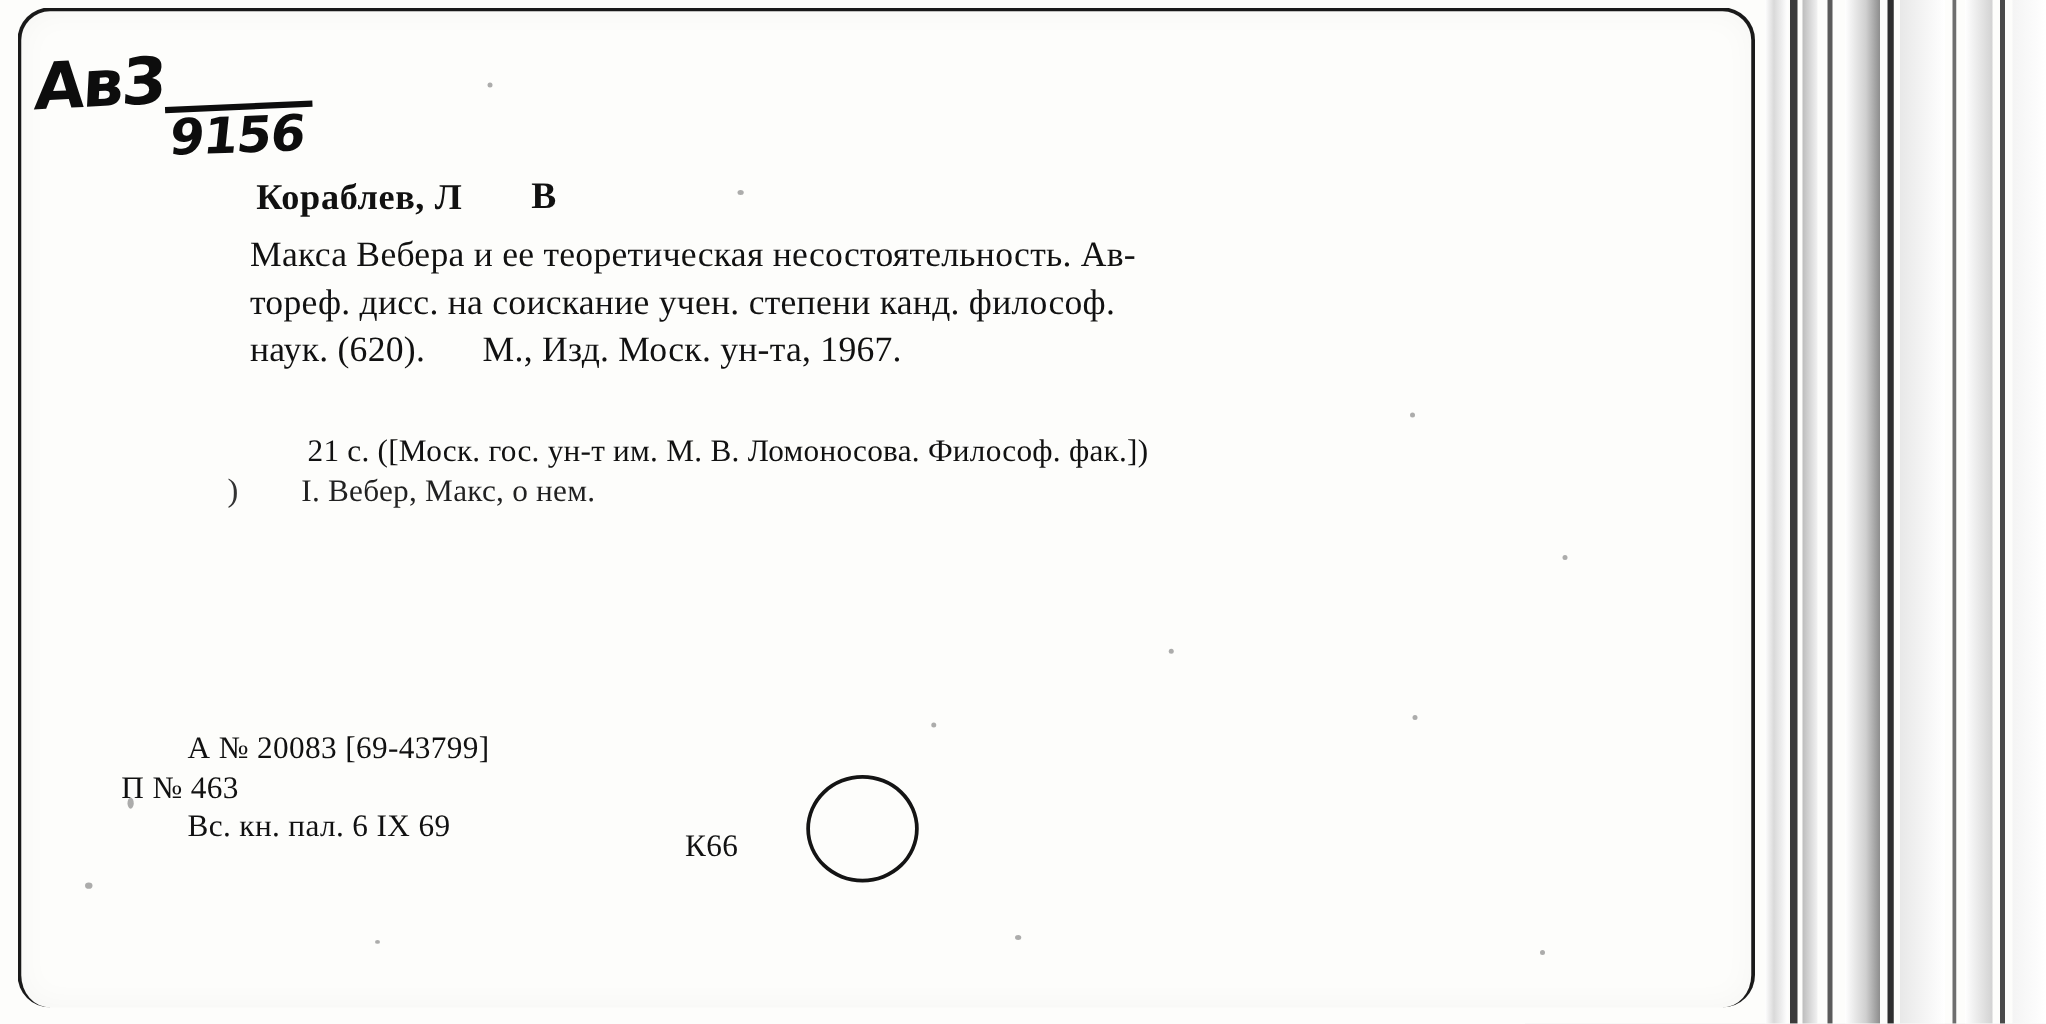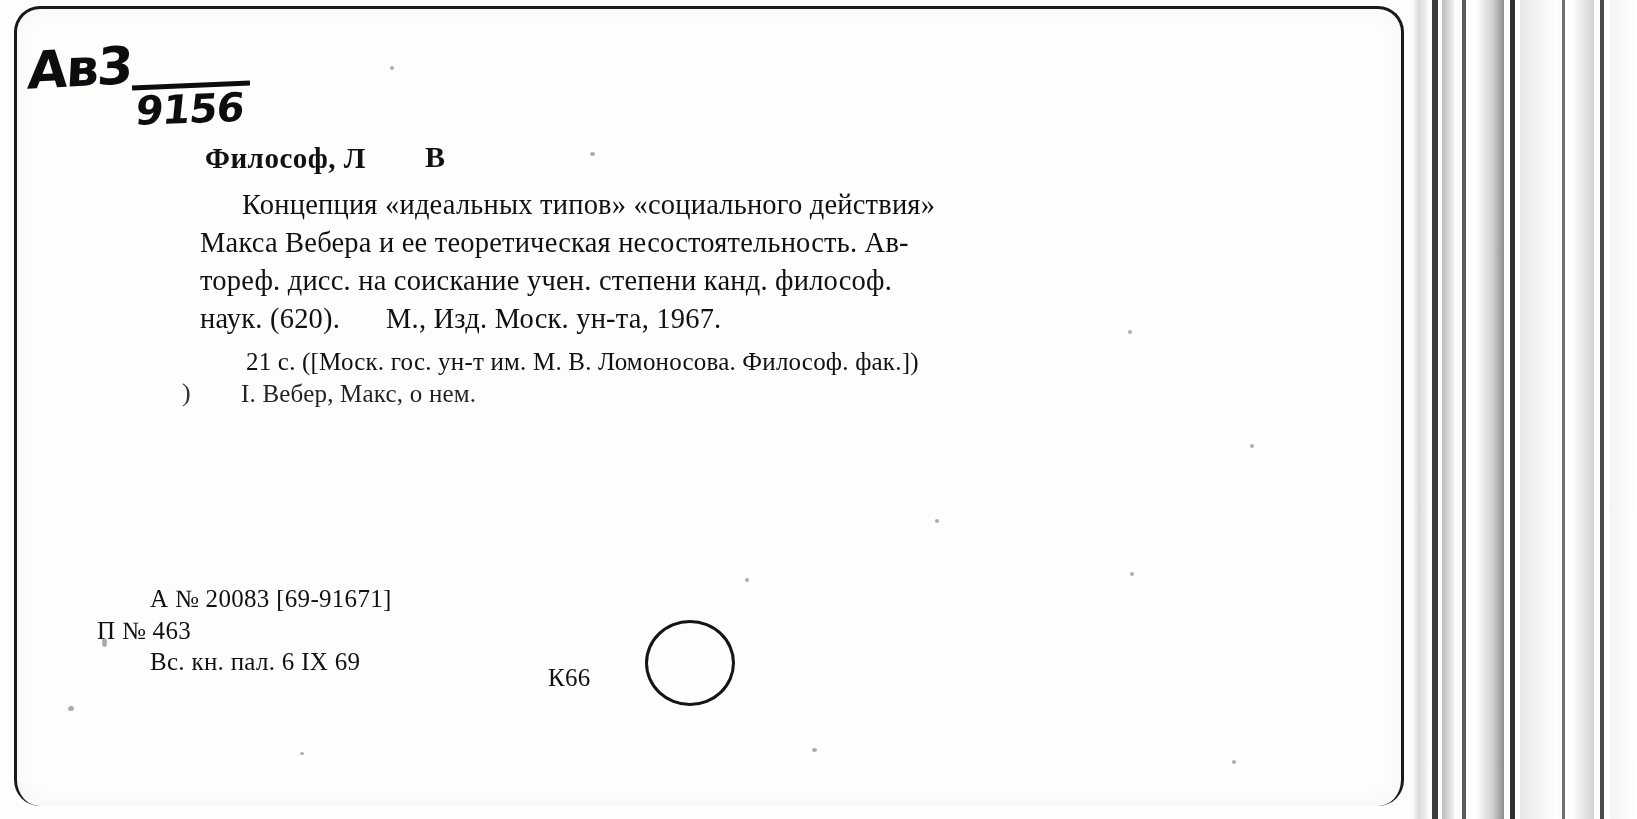--- a/index.html
+++ b/index.html
@@ -218,38 +218,37 @@
   <div class="scan-edge se9"></div>
   <div class="scan-edge se10"></div>
   <div class="scan-edge se11"></div>
 
   <div class="shelfmark">
     <div class="shelf-top">Ав3</div>
     <div class="shelf-rule"></div>
     <div class="shelf-bottom">9156</div>
   </div>
 
-  <div class="author">Философ, Л</div>
+  <div class="author">Кораблев, Л</div>
   <div class="author-initial">В</div>
 
   <div class="title-block">
-    <div class="l1">Концепция «идеальных типов» «социального действия»</div>
     <div class="l2">Макса Вебера и ее теоретическая несостоятельность. Ав-</div>
     <div class="l3">тореф. дисс. на соискание учен. степени канд. философ.</div>
     <div class="l4">
       <span>наук. (620).</span><span class="gap"></span><span>М., Изд. Моск. ун-та, 1967.</span>
     </div>
   </div>
 
   <div class="collation">21 с. ([Моск. гос. ун-т им. М. В. Ломоносова. Философ. фак.])</div>
 
   <div class="paren-mark">)</div>
   <div class="subject">I. Вебер, Макс, о нем.</div>
 
-  <div class="foot-line1">А № 20083 [69-91671]</div>
+  <div class="foot-line1">А № 20083 [69-43799]</div>
   <div class="foot-line2">П № 463</div>
   <div class="foot-line3">Вс. кн. пал. 6 IX 69</div>
   <div class="foot-code">К66</div>
   <div class="stamp-circle"></div>
 
   <div class="speck" style="left:390px;top:66px;width:4px;height:4px;"></div>
   <div class="speck" style="left:590px;top:152px;width:5px;height:4px;"></div>
   <div class="speck" style="left:1128px;top:330px;width:4px;height:4px;"></div>
   <div class="speck" style="left:1250px;top:444px;width:4px;height:4px;"></div>
   <div class="speck" style="left:935px;top:519px;width:4px;height:4px;"></div>

